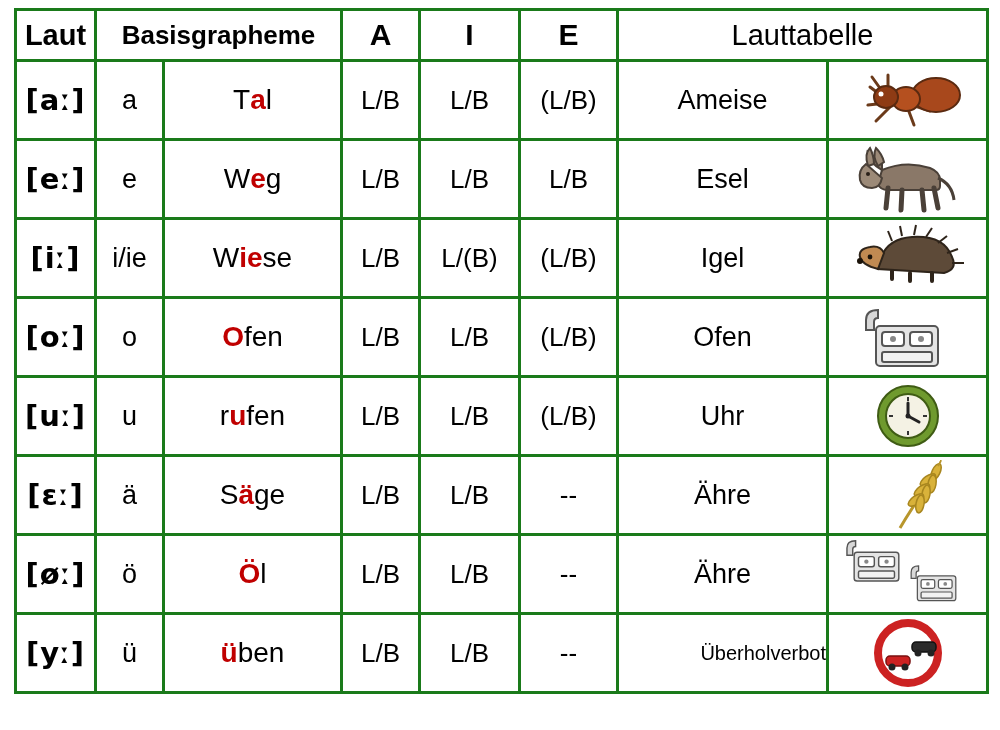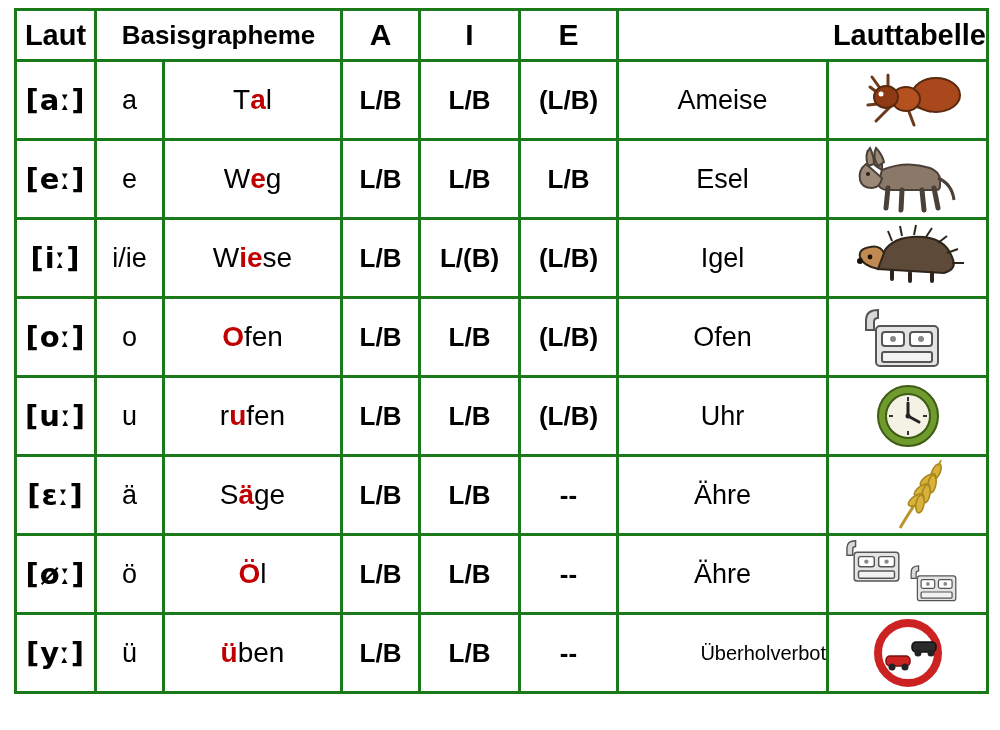--- a/index.html
+++ b/index.html
@@ -46,42 +46,41 @@
   col.c-bild      { width: 160px; }
 
   thead th {
     height: 48px;
     font-size: 30px;
     font-weight: bold;
     letter-spacing: 0px;
   }
   thead th.h-laut { font-size: 29px; }
   thead th.h-graph { font-size: 26px; }
-  thead th.h-lauttabelle { font-size: 29px; font-weight: bold; text-align: right; }
+  thead th.h-lauttabelle { font-size: 29px; font-weight: normal; }
 
   tbody tr { height: 79px; }
 
   td.laut {
     font-size: 29px;
     font-family: "DejaVu Sans", sans-serif;
     letter-spacing: 1px;
     font-weight: bold;
   }
   td.graphem {
     font-size: 27px;
   }
   td.beispiel {
     font-size: 28px;
     text-align: left;
     padding-left: 14px;
   }
   td.beispiel .hl { color: #c00000; font-weight: bold; }
   td.mark {
     font-size: 26px;
-    font-weight: bold;
   }
   td.wort {
     font-size: 27px;
     text-align: left;
     padding-left: 12px;
   }
   td.wort.small { font-size: 20px; text-align: right; }
   td.bild {
     padding: 0;
   }

